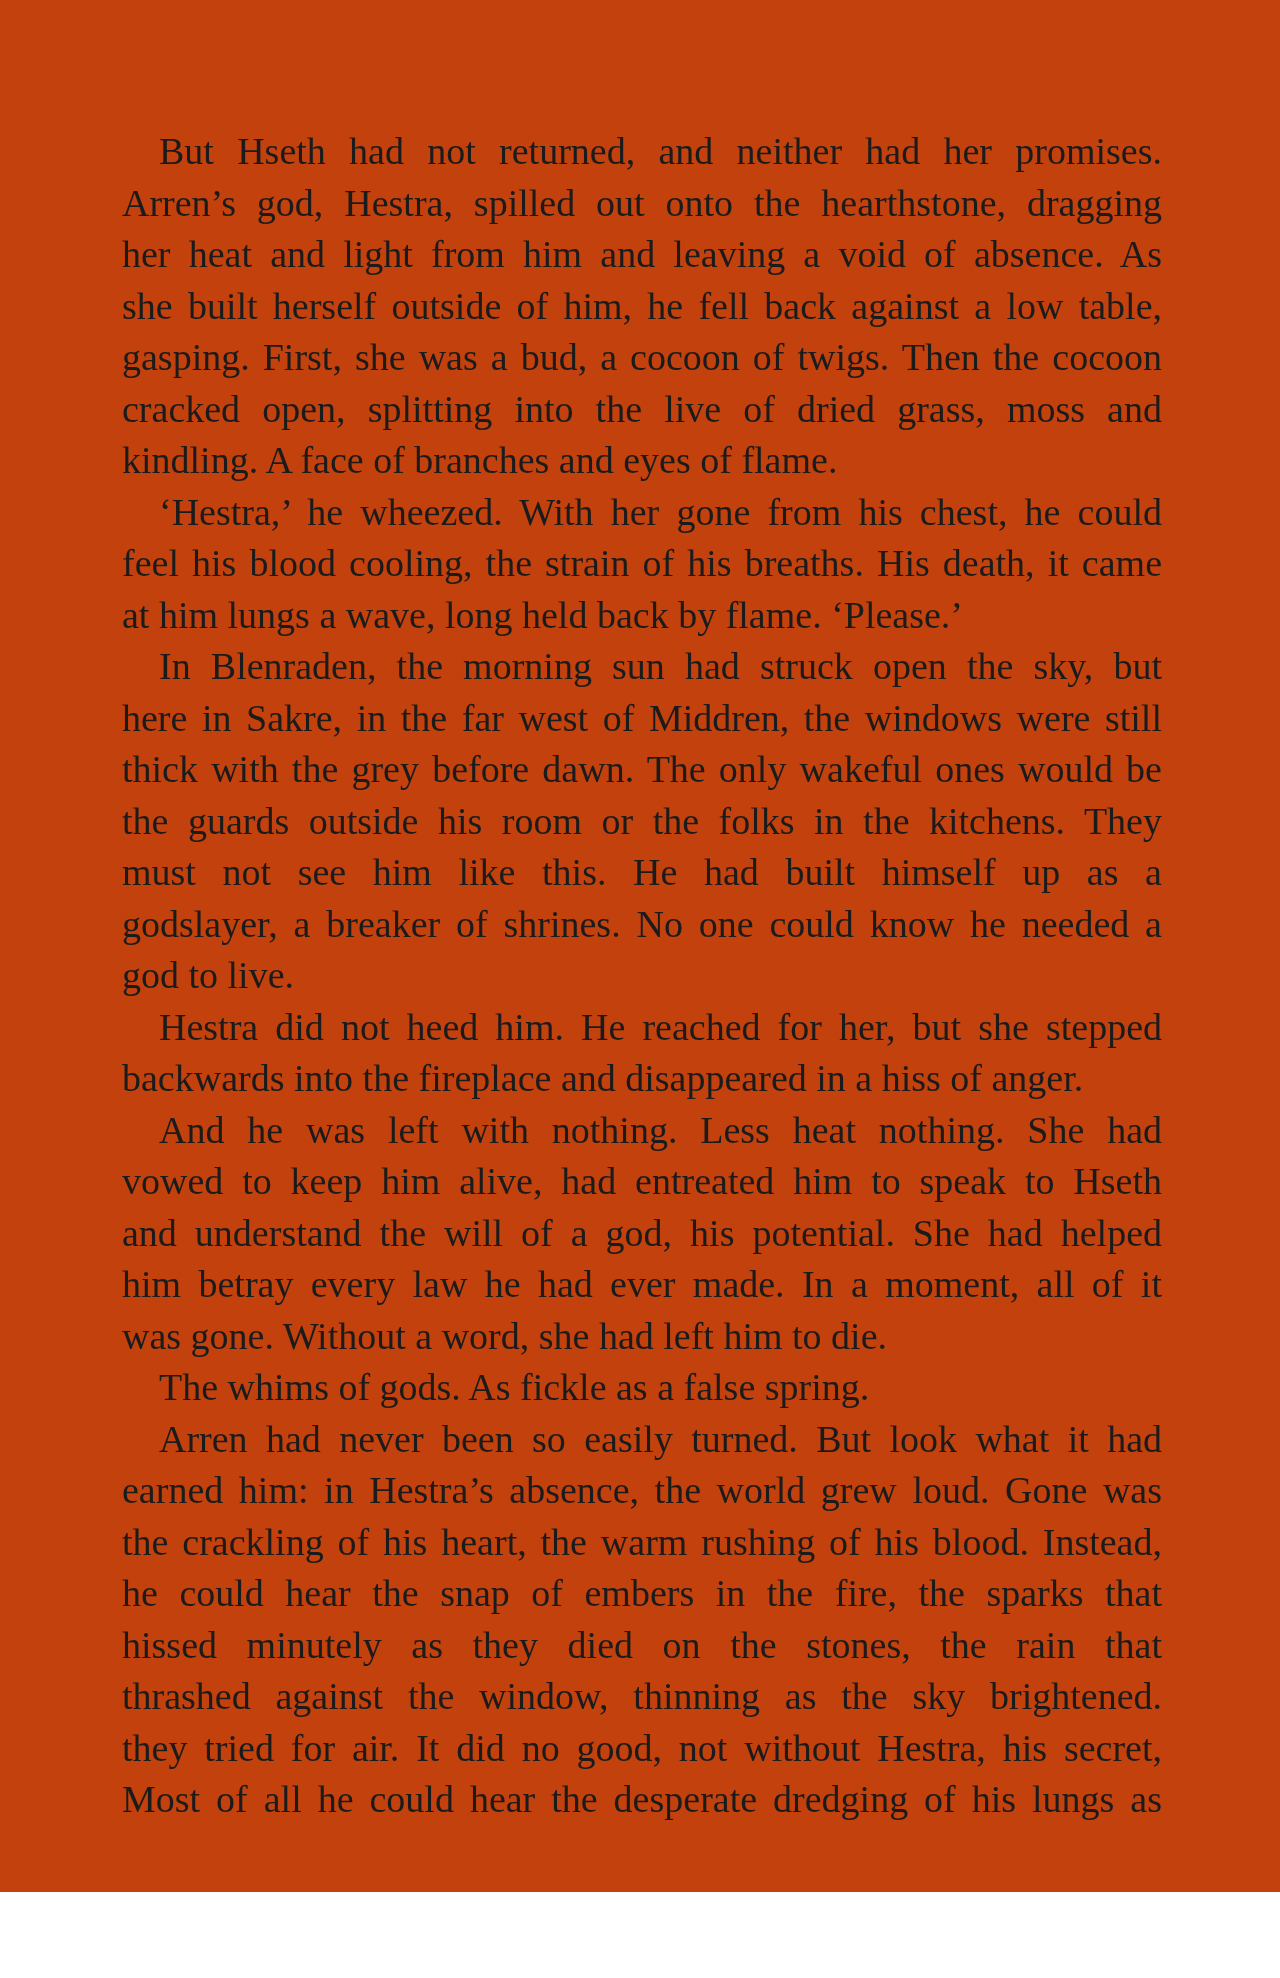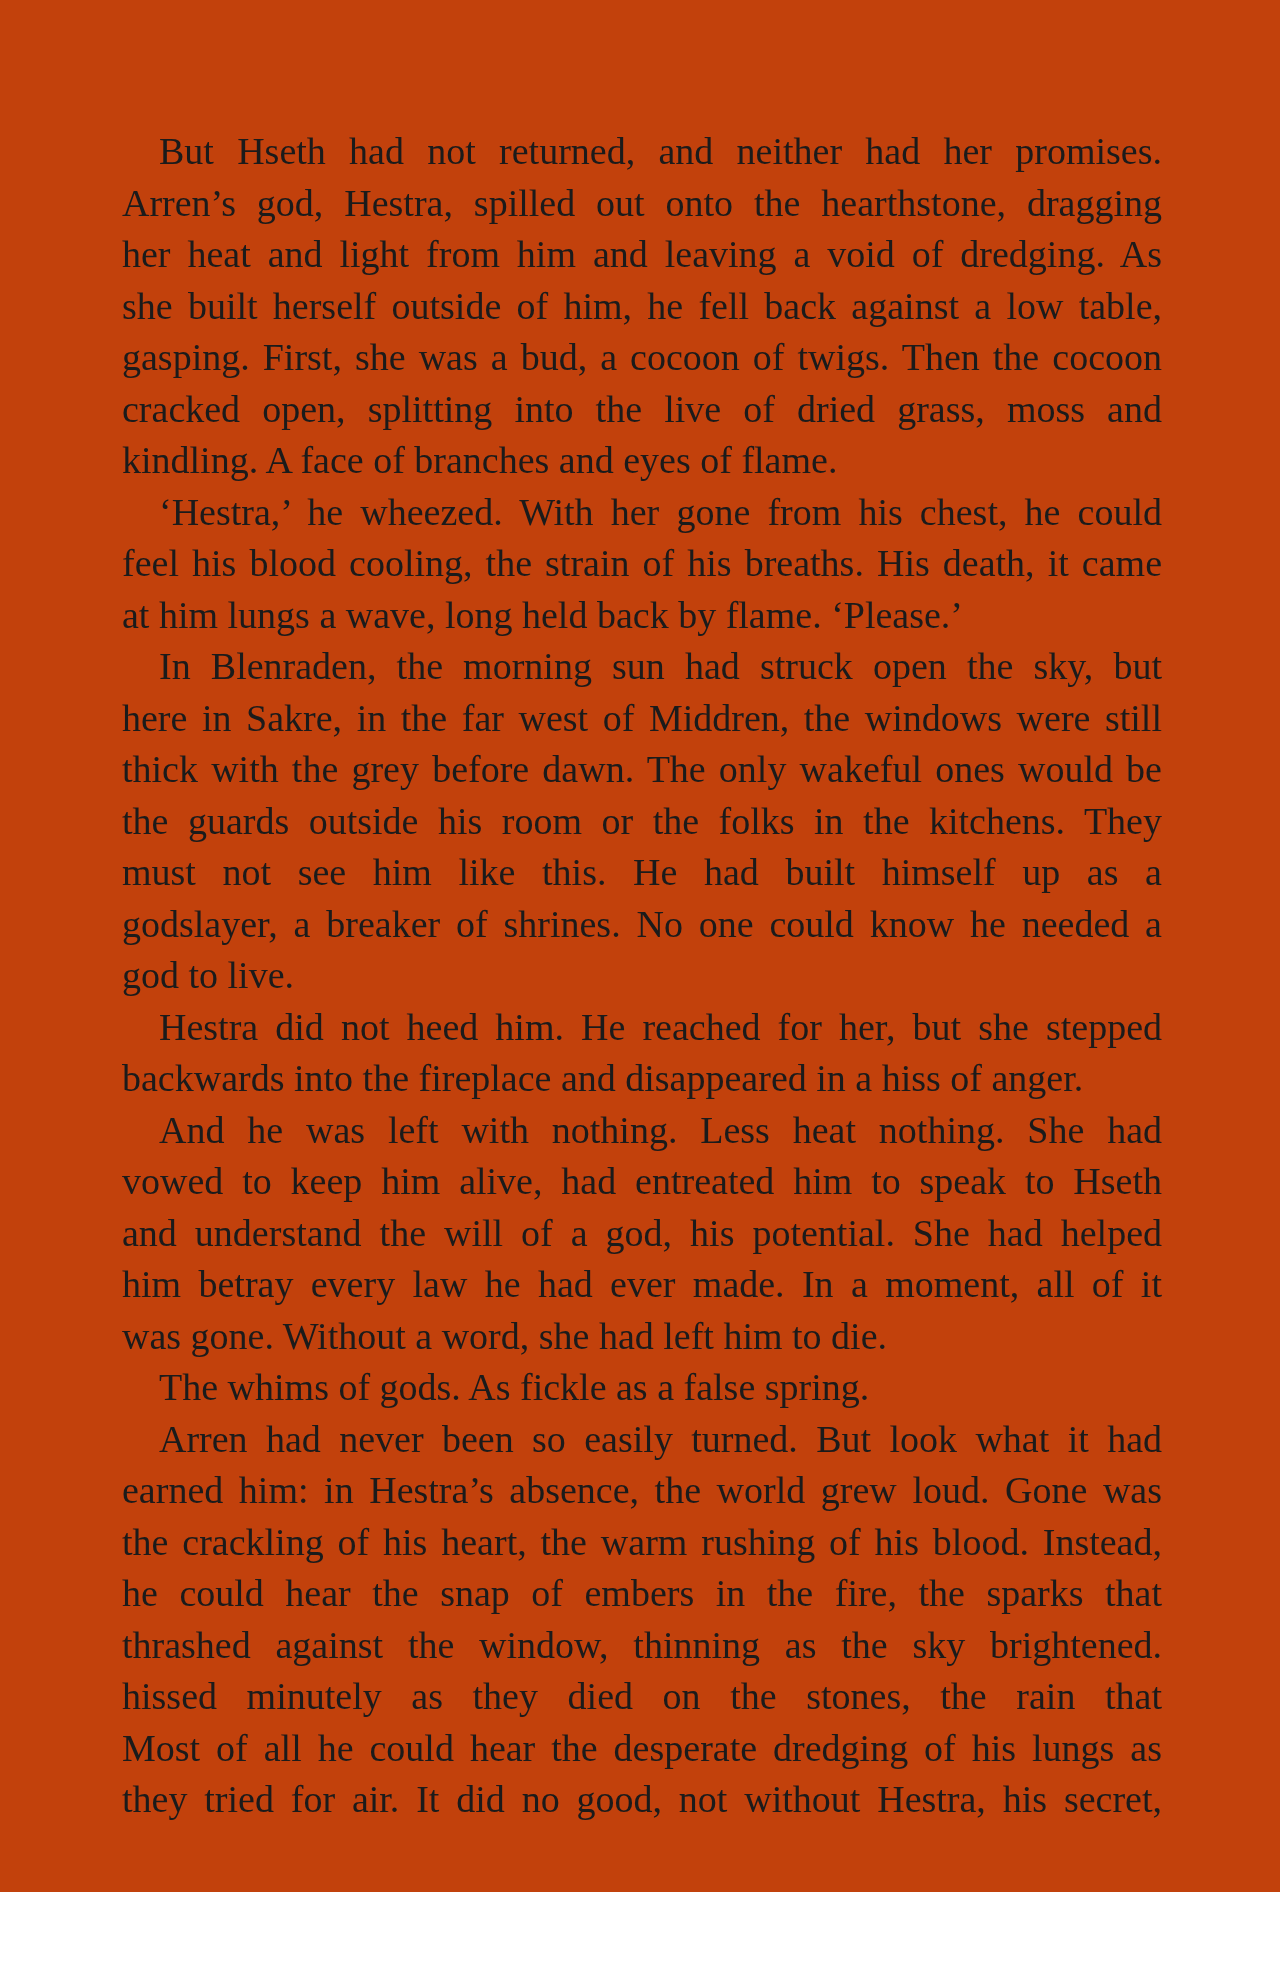--- a/index.html
+++ b/index.html
@@ -51,21 +51,21 @@
   }
 </style>
 </head>
 <body>
 
 <div class="page">
   <div class="text-block" style="color: rgb(27, 27, 27);">
       <div class="paragraph">
         <div class="line indent">But Hseth had not returned, and neither had her promises.</div>
         <div class="line">Arren’s god, Hestra, spilled out onto the hearthstone, dragging</div>
-        <div class="line">her heat and light from him and leaving a void of dredging. As</div>
+        <div class="line">her heat and light from him and leaving a void of absence. As</div>
         <div class="line">she built herself outside of him, he fell back against a low table,</div>
         <div class="line">gasping. First, she was a bud, a cocoon of twigs. Then the cocoon</div>
         <div class="line">cracked open, splitting into the live of dried grass, moss and</div>
         <div class="line no-justify">kindling. A face of branches and eyes of flame.</div>
       </div>
       <div class="paragraph">
         <div class="line indent">‘Hestra,’ he wheezed. With her gone from his chest, he could</div>
         <div class="line">feel his blood cooling, the strain of his breaths. His death, it came</div>
         <div class="line no-justify">at him lungs a wave, long held back by flame. ‘Please.’</div>
       </div>
@@ -90,20 +90,20 @@
         <div class="line no-justify">was gone. Without a word, she had left him to die.</div>
       </div>
       <div class="paragraph">
         <div class="line indent no-justify">The whims of gods. As fickle as a false spring.</div>
       </div>
       <div class="paragraph">
         <div class="line indent">Arren had never been so easily turned. But look what it had</div>
         <div class="line">earned him: in Hestra’s absence, the world grew loud. Gone was</div>
         <div class="line">the crackling of his heart, the warm rushing of his blood. Instead,</div>
         <div class="line">he could hear the snap of embers in the fire, the sparks that</div>
+        <div class="line">hissed minutely as they died on the stones, the rain that</div>
         <div class="line">thrashed against the window, thinning as the sky brightened.</div>
-        <div class="line">hissed minutely as they died on the stones, the rain that</div>
+        <div class="line">they tried for air. It did no good, not without Hestra, his secret,</div>
         <div class="line">Most of all he could hear the desperate dredging of his lungs as</div>
-        <div class="line">they tried for air. It did no good, not without Hestra, his secret,</div>
       </div>
     </div>
   <div class="watermark" style="color: rgb(200, 200, 200);">Copyrighted material</div>
 </div>
 
 </body></html>

